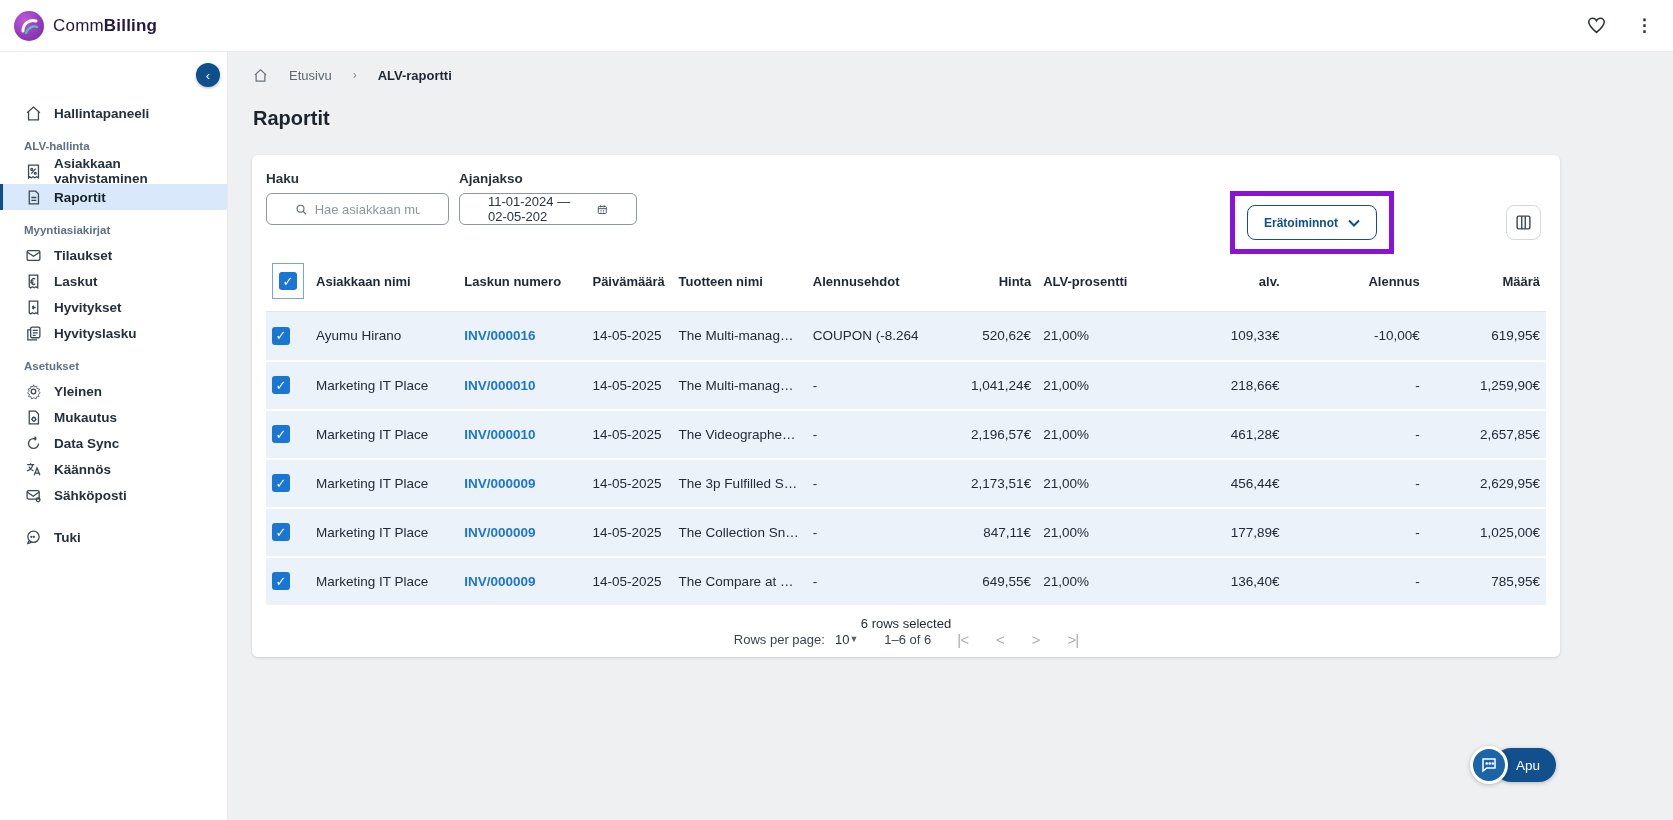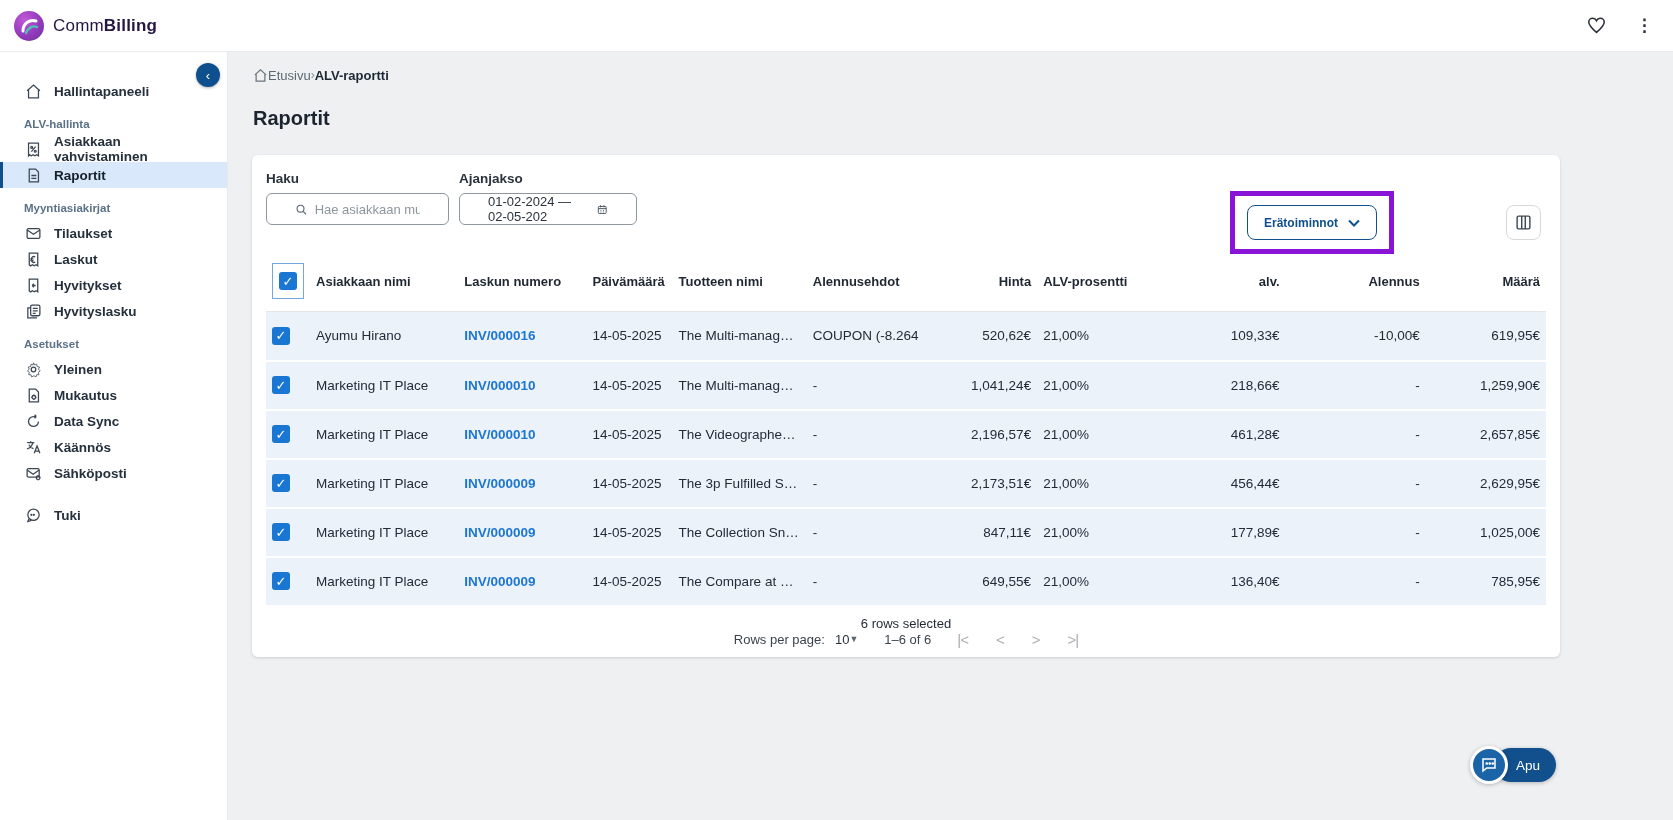--- a/index.html
+++ b/index.html
@@ -19,32 +19,32 @@
   .brand-text .bold { font-weight:700; }
   .topbar-right { display:flex; align-items:center; gap:26px; }
   .icon-btn { background:none; border:none; cursor:pointer; display:flex; align-items:center; justify-content:center; padding:2px; }
 
   
   .sidebar { position:absolute; top:52px; left:0; bottom:0; width:228px; background:#ffffff;
     border-right:1px solid #e7e9eb; z-index:20; }
   .collapse-btn { position:absolute; top:11px; right:7px; width:24px; height:24px; border-radius:50%;
     background:#0f4f8e; color:#fff; border:none; font-size:13px; line-height:1; cursor:pointer;
     display:flex; align-items:center; justify-content:center; box-shadow:0 1px 3px rgba(0,0,0,.3); }
-  .nav { margin-top:26px; }
+  .nav { margin-top:48px; }
   .nav-section { font-size:11.5px; font-weight:700; color:#5b7188; padding:14px 24px 6px 24px; }
   .nav-item { display:flex; align-items:center; gap:12px; padding:6px 10px 6px 24px; height:26px;
     font-size:13.5px; font-weight:600; color:#25303c; cursor:pointer; position:relative; }
   .nav-item .nico { width:18px; height:18px; display:flex; align-items:center; justify-content:center; color:#3c4753; flex:none; }
   .nav-item.active { background:#d9e9fb; color:#15202b; }
   .nav-item.active::before { content:""; position:absolute; left:0; top:0; bottom:0; width:3px; background:#0f4f8e; }
   .nav-gap { height:16px; }
 
   
   .main { position:absolute; top:52px; left:228px; right:0; bottom:0; background:#eef0f2; overflow:hidden; }
-  .breadcrumb { display:flex; align-items:flex-start; gap:0; margin:16px 0 8px 25px; font-size:13px; color:#5d6873; }
+  .breadcrumb { display:flex; align-items:flex-start; gap:21px; margin:16px 0 8px 25px; font-size:13px; color:#5d6873; }
   .breadcrumb .crumb-home { display:flex; align-items:center; color:#6a747e; }
   .breadcrumb .sep { color:#8a939c; font-size:12px; }
   .breadcrumb .current { color:#1d2735; font-weight:700; }
   .page-title { margin:24px 0 0 25px; font-size:20px; font-weight:700; color:#1c2430; }
 
   
   .card { position:absolute; left:24px; top:103px; width:1308px; background:#fff; border-radius:6px;
     box-shadow:0 1px 3px rgba(0,0,0,.14); padding:12px 14px 0 14px; }
 
   .filters { display:flex; align-items:flex-start; position:relative; height:86px; }
@@ -271,21 +271,21 @@
           <svg width="15" height="15" viewBox="0 0 24 24" fill="none" stroke="#5f6973" stroke-width="2.2">
               <circle cx="10.5" cy="10.5" r="6.5"></circle>
               <path d="M15.5 15.5 L21 21"></path>
             </svg>
           <input type="text" placeholder="Hae asiakkaan mukaan" style="">
         </div>
       </div>
       <div class="field">
         <div class="field-label">Ajanjakso</div>
         <div class="input date">
-          <span>01-02-2024 — 02-05-202</span>
+          <span>11-01-2024 — 02-05-202</span>
           <svg width="15" height="15" viewBox="0 0 24 24" fill="none" stroke="#3c4753" stroke-width="2">
               <rect x="3" y="5" width="18" height="16" rx="2"></rect>
               <path d="M3 10 H21 M8 2.5 V7 M16 2.5 V7 M8 14 H10 M14 14 H16 M8 17.5 H10 M14 17.5 H16"></path>
             </svg>
         </div>
       </div>
 
       <div class="batch-wrap">
         <button class="batch-btn">
           <span>Erätoiminnot</span>

